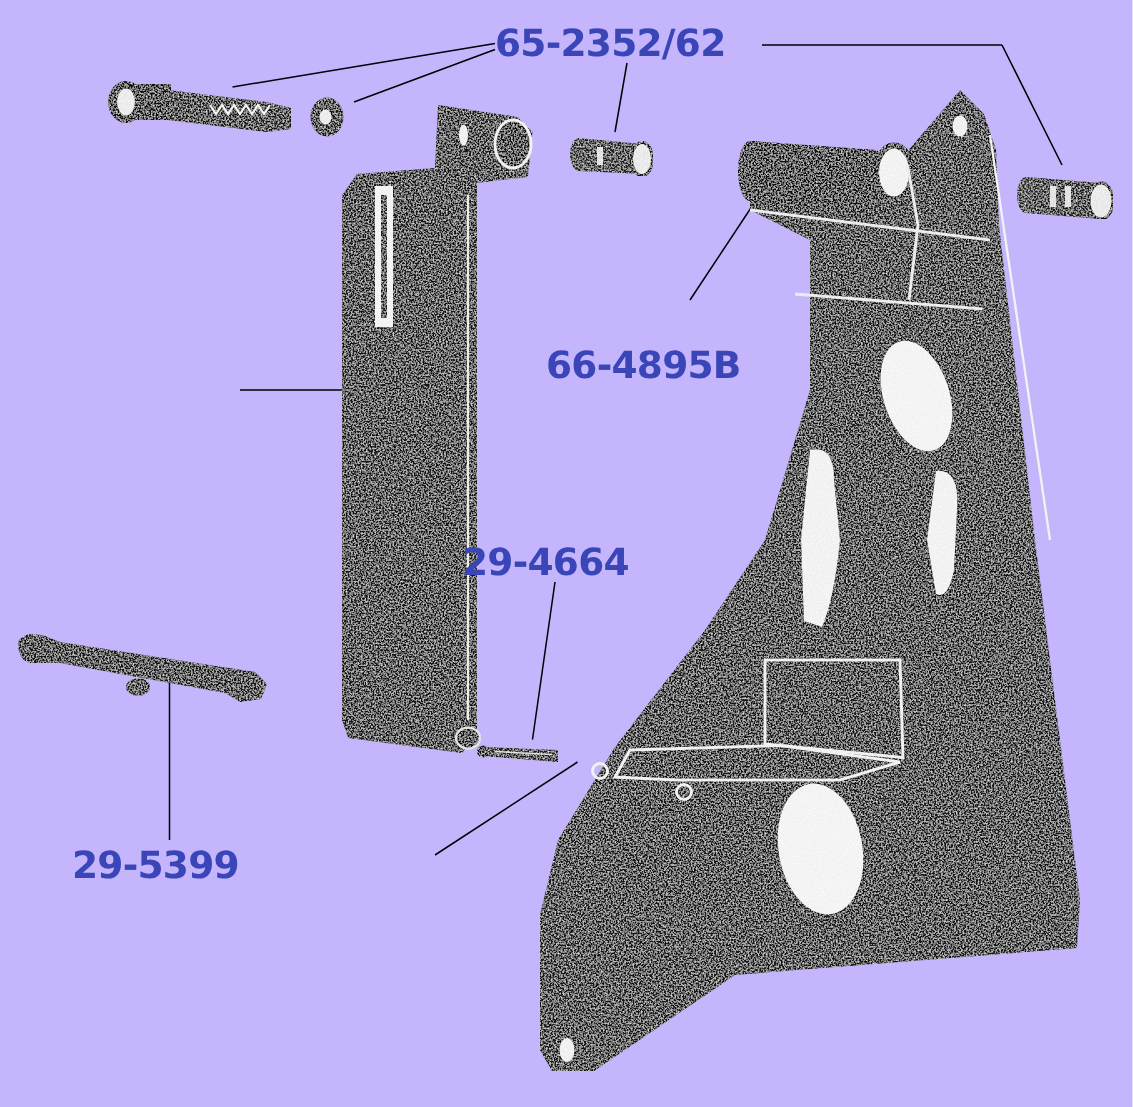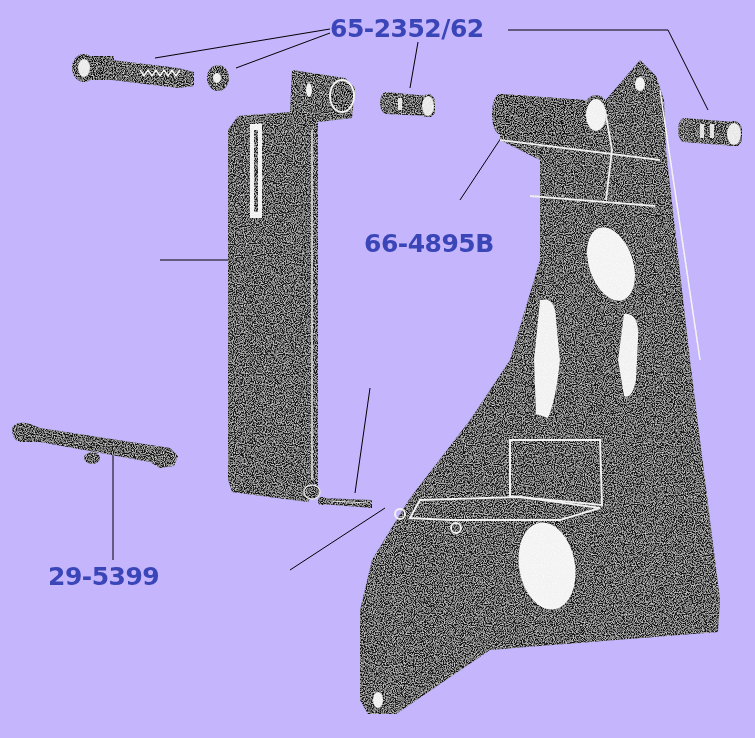--- a/index.html
+++ b/index.html
@@ -114,15 +114,16 @@
       <path d="M420 500 L520 497 L600 508 L560 520 L450 520 L410 518 Z" fill="none" stroke="#eeeeee" stroke-width="2"></path>
       <circle cx="400" cy="514" r="5" fill="none" stroke="#eee" stroke-width="2"></circle>
       <circle cx="456" cy="528" r="5" fill="none" stroke="#eee" stroke-width="2"></circle>
       <ellipse cx="547" cy="566" rx="28" ry="44" fill="#f2f2f2" transform="rotate(-10 547 566)"></ellipse>
       <ellipse cx="378" cy="700" rx="5" ry="8" fill="#eee"></ellipse>
     </g>
   </svg>
 
   <div class="label" style="left:330px; top:16px;">65-2352/62</div>
   <div class="label" style="left:364px; top:199px;margin-top:32px;">66-4895B</div>
+  <div class="label" style="left:308px; top:362px;">29-4664</div>
   <div class="label" style="left:48px; top:564px;">29-5399</div>
 
 </div>
 
 </body></html>

